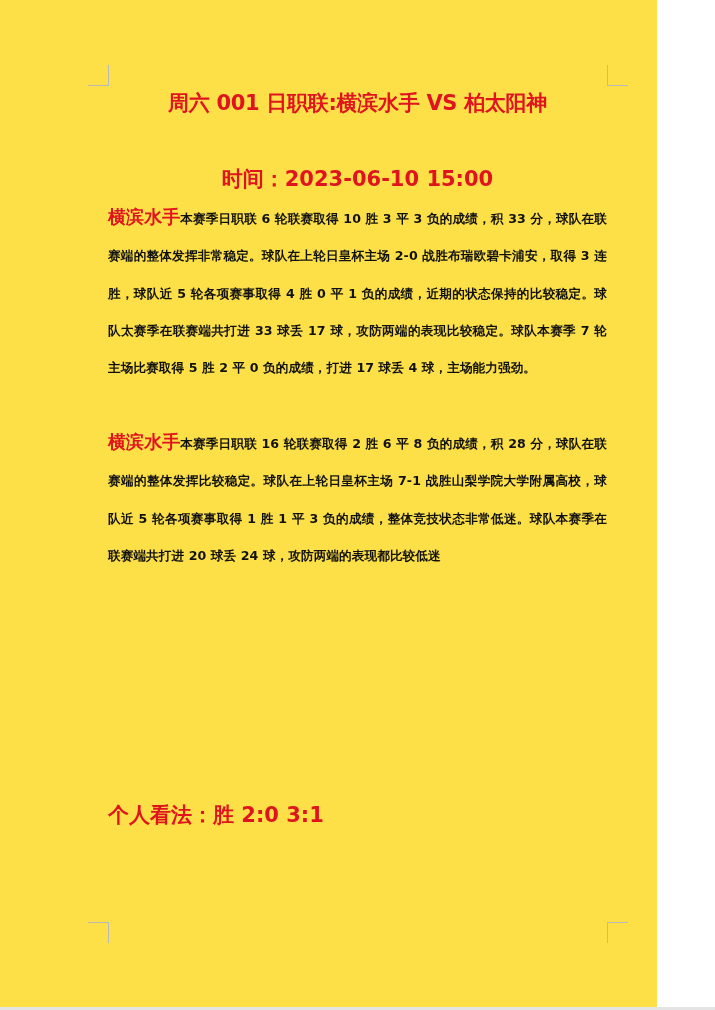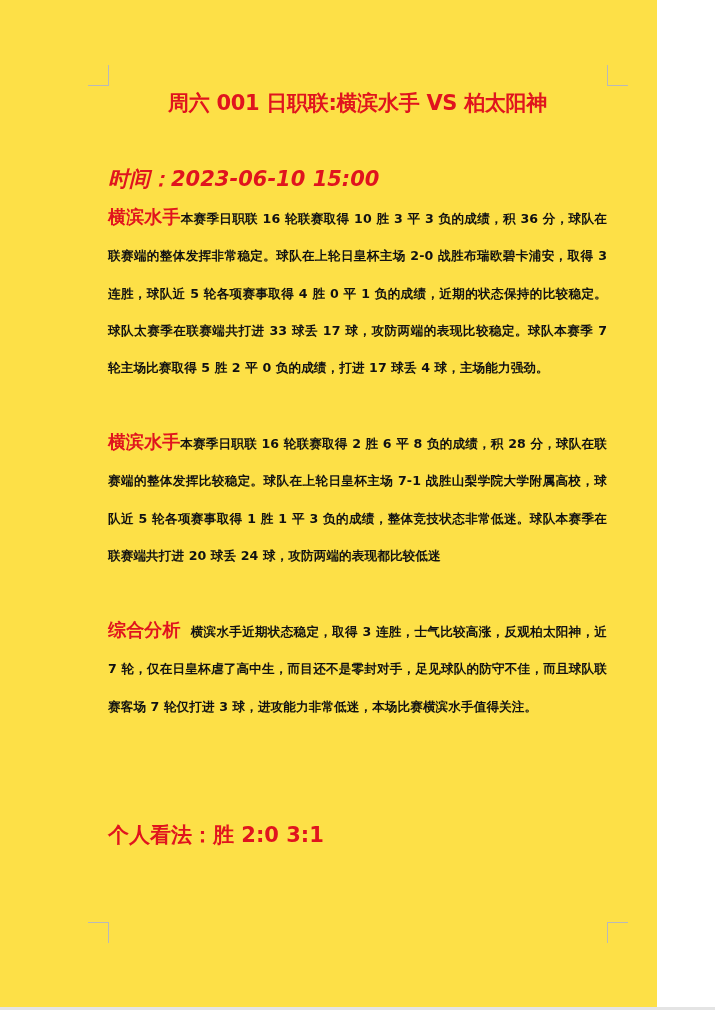--- a/index.html
+++ b/index.html
@@ -52,27 +52,26 @@
     font-size: 21px;
     line-height: 28px;
     white-space: nowrap;
     letter-spacing: -0.3px;
   }
   .time {
     position: absolute;
     left: 108px;
     width: 499px;
     top: 165px;
-    text-align: left;
+    text-align: center;
     color: #e0141e;
     font-weight: bold;
     font-size: 21px;
     line-height: 28px;
     white-space: nowrap;
-    font-style: italic;
   }
   .para {
     position: absolute;
     left: 108px;
     width: 499px;
     color: #111111;
     font-weight: bold;
     font-size: 12.6px;
     line-height: 37.3px;
     text-align: justify;
@@ -92,36 +91,34 @@
   .p3 .gap { display: inline-block; width: 10px; }
   .opinion {
     position: absolute;
     left: 108px;
     top: 800px;
     color: #e0141e;
     font-weight: bold;
     font-size: 21px;
     line-height: 30px;
     white-space: nowrap;
-    margin-top: 20px;
   }
 </style>
 </head>
 <body>
 
 <div class="page">
   <div class="corner tl"></div>
   <div class="corner tr"></div>
   <div class="corner bl"></div>
   <div class="corner br"></div>
 
   <div class="title">周六 001 日职联:横滨水手 VS 柏太阳神</div>
   <div class="time">时间：2023-06-10 15:00</div>
 
-  <div class="para p1"><span class="lead">横滨水手</span><span>本赛季日职联 16 轮联赛取得 10 胜 3 平 3 负的成绩，积 36 分，球队在联赛端的整体发挥非常稳定。球队在上轮日皇杯主场 2-0 战胜布瑞欧碧卡浦安，取得 3 连胜，球队近 5 轮各项赛事取得 4 胜 0 平 1 负的成绩，近期的状态保持的比较稳定。球队太赛季在联赛端共打进 33 球丢 17 球，攻防两端的表现比较稳定。球队本赛季 7 轮主场比赛取得 5 胜 2 平 0 负的成绩，打进 17 球丢 4 球，主场能力强劲。</span></div>
+  <div class="para p1"><span class="lead">横滨水手</span><span>本赛季日职联 6 轮联赛取得 10 胜 3 平 3 负的成绩，积 33 分，球队在联赛端的整体发挥非常稳定。球队在上轮日皇杯主场 2-0 战胜布瑞欧碧卡浦安，取得 3 连胜，球队近 5 轮各项赛事取得 4 胜 0 平 1 负的成绩，近期的状态保持的比较稳定。球队太赛季在联赛端共打进 33 球丢 17 球，攻防两端的表现比较稳定。球队本赛季 7 轮主场比赛取得 5 胜 2 平 0 负的成绩，打进 17 球丢 4 球，主场能力强劲。</span></div>
 
   <div class="para p2"><span class="lead">横滨水手</span><span>本赛季日职联 16 轮联赛取得 2 胜 6 平 8 负的成绩，积 28 分，球队在联赛端的整体发挥比较稳定。球队在上轮日皇杯主场 7-1 战胜山梨学院大学附属高校，球队近 5 轮各项赛事取得 1 胜 1 平 3 负的成绩，整体竞技状态非常低迷。球队本赛季在联赛端共打进 20 球丢 24 球，攻防两端的表现都比较低迷</span></div>
 
-  <div class="para p3"><span class="lead">综合分析</span><span class="gap"></span><span>横滨水手近期状态稳定，取得 3 连胜，士气比较高涨，反观柏太阳神，近 7 轮，仅在日皇杯虐了高中生，而目还不是零封对手，足见球队的防守不佳，而且球队联赛客场 7 轮仅打进 3 球，进攻能力非常低迷，本场比赛横滨水手值得关注。</span></div>
 
   <div class="opinion">个人看法：胜  2:0 3:1</div>
 </div>
 <div class="bottom-edge"></div>
 
 </body></html>

